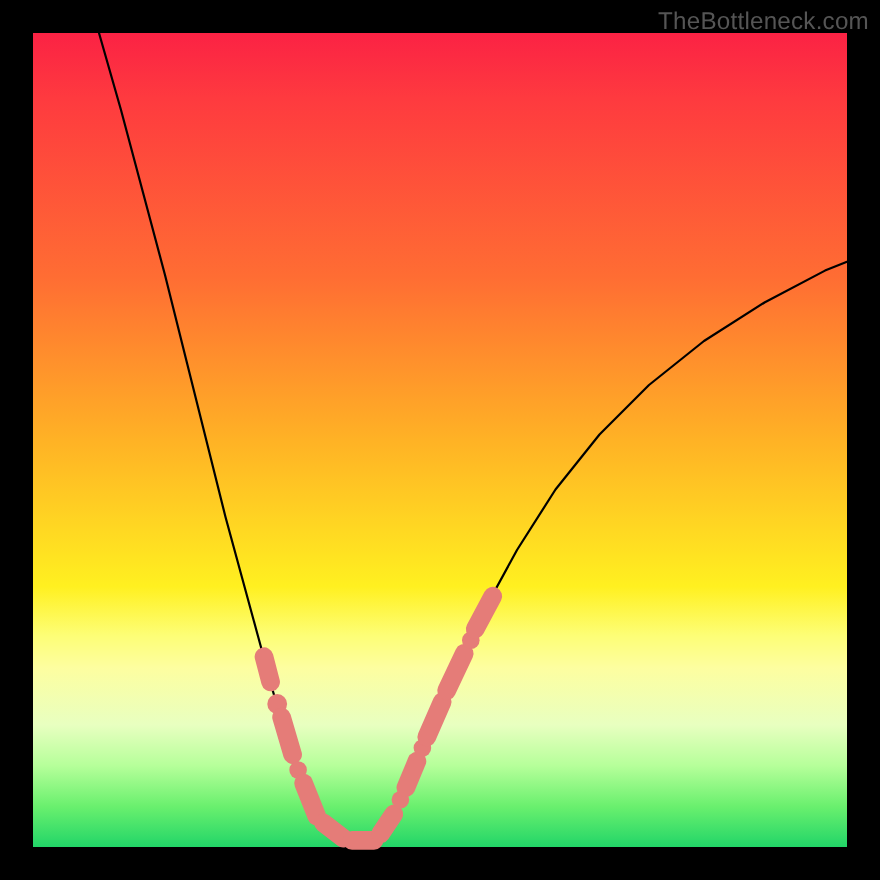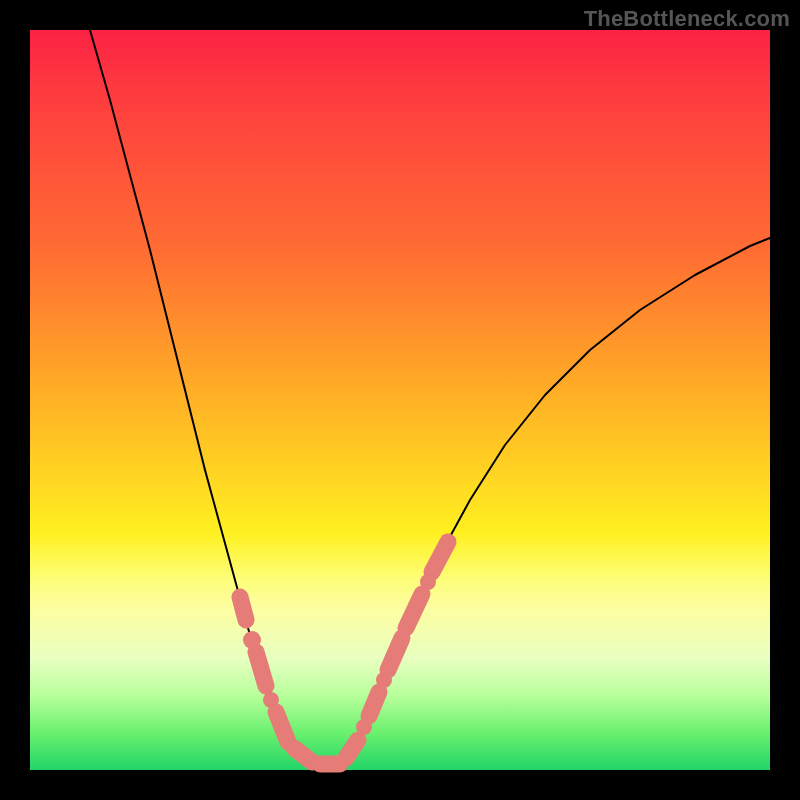--- a/index.html
+++ b/index.html
@@ -40,21 +40,21 @@
       #6af06e 95%,
       #22d568 100%
     );
   }
   .watermark {
     position: absolute;
     top: 6px;
     right: 10px;
     color: #555;
     font-size: 22px;
-    font-weight: 700;
+    font-weight: 400;
     letter-spacing: 0.2px;
     user-select: none;
   }
   svg.curves {
     position: absolute;
     left: 0;
     top: 0;
     width: 740px;
     height: 740px;
     overflow: visible;

